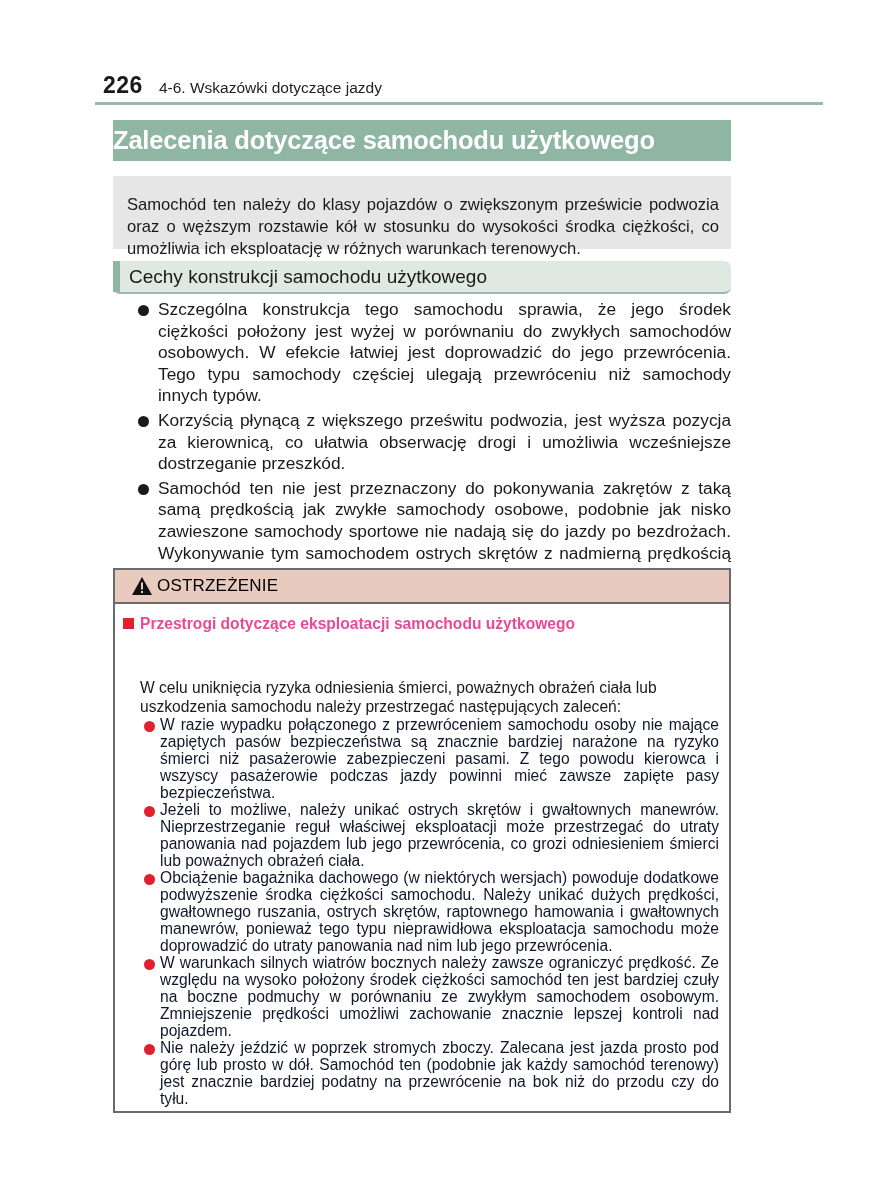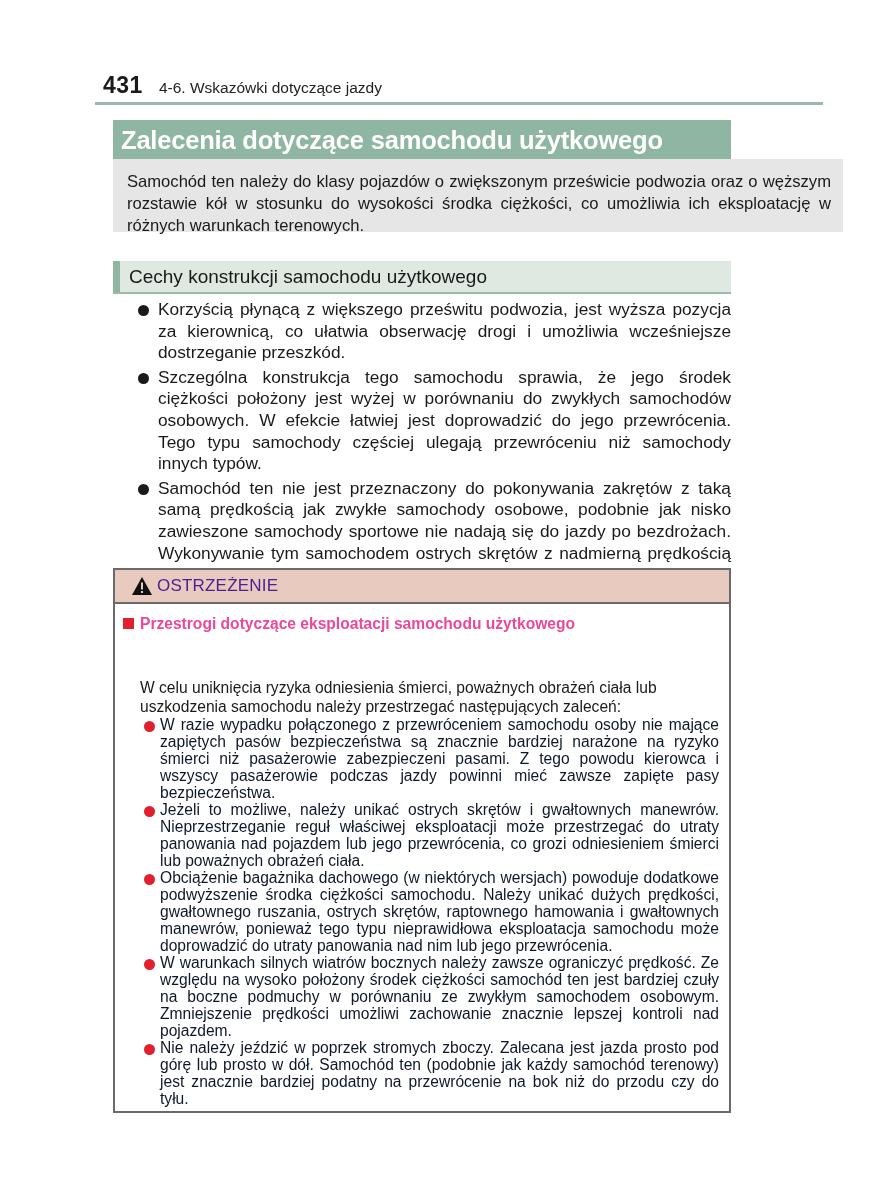--- a/index.html
+++ b/index.html
@@ -7,67 +7,67 @@
     width: 877px; height: 1200px; background: #ffffff; position: relative;
     font-family: "Liberation Sans", "DejaVu Sans", sans-serif; color: #1a1a1a;
     overflow: hidden;
   }
   .page-header { position: absolute; left: 103px; top: 72px; height: 30px; display: flex; align-items: baseline; }
   .page-number { font-size: 23px; font-weight: bold; color: #1a1a1a; letter-spacing: 0.5px; }
   .page-section { font-size: 15.5px; margin-left: 16px; color: #222; }
   .header-rule { position: absolute; left: 95px; top: 102px; width: 728px; height: 3px; background: #9bb8ad; }
 
   .title-bar { position: absolute; left: 113px; top: 120px; width: 618px; height: 41px; background: #8fb5a3;
-    color: #ffffff; font-weight: bold; font-size: 25.5px; line-height: 41px; padding-left: 8px; box-sizing: border-box; white-space: nowrap; letter-spacing: -0.2px; }
+    color: #ffffff; font-weight: bold; font-size: 25.5px; line-height: 41px; box-sizing: border-box; white-space: nowrap; letter-spacing: -0.2px; }
 
-  .intro-box { position: absolute; left: 113px; top: 159px; width: 730px; height: 73px; background: #e6e6e6;
-    box-sizing: border-box; padding: 12px 12px 0 14px; font-size: 16.6px; line-height: 22px; text-align: justify; color: #1a1a1a; }
+  .intro-box { position: absolute; left: 113px; top: 176px; width: 618px; height: 73px; background: #e6e6e6;
+    box-sizing: border-box; padding: 18px 12px 0 14px; font-size: 16.6px; line-height: 22px; text-align: justify; color: #1a1a1a; }
 
   .subheading { position: absolute; left: 113px; top: 261px; width: 618px; height: 33px; background: #dfe8e1;
-    border-bottom: 2px solid #9bb8ad; box-sizing: border-box; padding-left: 16px; font-size: 19px; line-height: 31px; color: #1a1a1a; }
+    border-bottom: 2px solid #9bb8ad; box-sizing: border-box; padding-left: 16px; font-size: 19px; line-height: 31px; color: #1a1a1a; border-radius: 7px; }
   .subheading .accent { position: absolute; left: 0; top: 0; width: 7px; height: 31px; background: #8fb5a3; }
 
   .bullets { position: absolute; left: 137px; top: 299px; width: 594px; margin: 0; padding: 0; list-style: none; }
   .bullets li { position: relative; padding-left: 21px; font-size: 17.3px; line-height: 21.6px; text-align: justify; margin-bottom: 3px; }
   .bullets li .dot { position: absolute; left: 1px; top: 6px; width: 11px; height: 11px; border-radius: 50%; background: #1a1a1a; }
 
   .warning-box { position: absolute; left: 113px; top: 568px; width: 618px; height: 545px; border: 2px solid #6a6a6a; box-sizing: border-box; background: #fff; }
   .warning-header { height: 32px; background: #e8cabf; border-bottom: 2px solid #6a6a6a; display: flex; align-items: center; padding-left: 16px; }
   .warning-icon { width: 22px; height: 20px; margin-right: 4px; }
-  .warning-title { font-size: 17px; color: #4c1d95; letter-spacing: 0.2px; }
+  .warning-title { font-size: 17px; color: #000000; letter-spacing: 0.2px; }
 
   .warning-body { position: relative; padding: 10px 10px 0 8px; }
   .warn-heading { position: relative; padding-left: 17px; font-size: 15.6px; line-height: 19px; font-weight: 600; color: #ec4899; }
   .warn-heading .square { position: absolute; left: 0; top: 4px; width: 11px; height: 11px; background: #e0202e; }
   .warn-intro { padding-left: 17px; font-size: 15.6px; line-height: 19px; color: #1a1a1a; margin-top: 45px; }
   .warn-list { list-style: none; margin: 0; padding: 0 0 0 24px; }
   .warn-list li { position: relative; padding-left: 13px; font-size: 15.6px; line-height: 17px; text-align: justify; color: #0f172a; }
   .warn-list li .rdot { position: absolute; left: -3px; top: 5px; width: 11px; height: 11px; border-radius: 50%; background: #e0202e; }
 </style>
 </head>
 <body>
 
 <div class="page-header">
-  <span class="page-number">431</span>
+  <span class="page-number">226</span>
   <span class="page-section">4-6. Wskazówki dotyczące jazdy</span>
 </div>
 <div class="header-rule"></div>
 
 <div class="title-bar">Zalecenia dotyczące samochodu użytkowego</div>
 
 <div class="intro-box">Samochód ten należy do klasy pojazdów o zwiększonym prześwicie podwozia oraz o węższym rozstawie kół w stosunku do wysokości środka ciężkości, co umożliwia ich eksploatację w różnych warunkach terenowych.</div>
 
 <div class="subheading">
   <span class="accent"></span>
   <span>Cechy konstrukcji samochodu użytkowego</span>
 </div>
 
 <ul class="bullets">
+  <li><span class="dot"></span><span>Szczególna konstrukcja tego samochodu sprawia, że jego środek ciężkości położony jest wyżej w porównaniu do zwykłych samochodów osobowych. W efekcie łatwiej jest doprowadzić do jego przewrócenia. Tego typu samochody częściej ulegają przewróceniu niż samochody innych typów.</span></li>
   <li><span class="dot"></span><span>Korzyścią płynącą z większego prześwitu podwozia, jest wyższa pozycja za kierownicą, co ułatwia obserwację drogi i umożliwia wcześniejsze dostrzeganie przeszkód.</span></li>
-  <li><span class="dot"></span><span>Szczególna konstrukcja tego samochodu sprawia, że jego środek ciężkości położony jest wyżej w porównaniu do zwykłych samochodów osobowych. W efekcie łatwiej jest doprowadzić do jego przewrócenia. Tego typu samochody częściej ulegają przewróceniu niż samochody innych typów.</span></li>
   <li><span class="dot"></span><span>Samochód ten nie jest przeznaczony do pokonywania zakrętów z taką samą prędkością jak zwykłe samochody osobowe, podobnie jak nisko zawieszone samochody sportowe nie nadają się do jazdy po bezdrożach. Wykonywanie tym samochodem ostrych skrętów z nadmierną prędkością może doprowadzić do jego przewrócenia.</span></li>
 </ul>
 
 <div class="warning-box">
   <div class="warning-header">
     <svg class="warning-icon" viewBox="0 0 22 20">
       <polygon points="11,1 21,19 1,19" fill="#111"></polygon>
       <rect x="10" y="6.5" width="2" height="7" fill="#e8cabf"></rect>
       <rect x="10" y="15" width="2" height="2" fill="#e8cabf"></rect>
     </svg>

